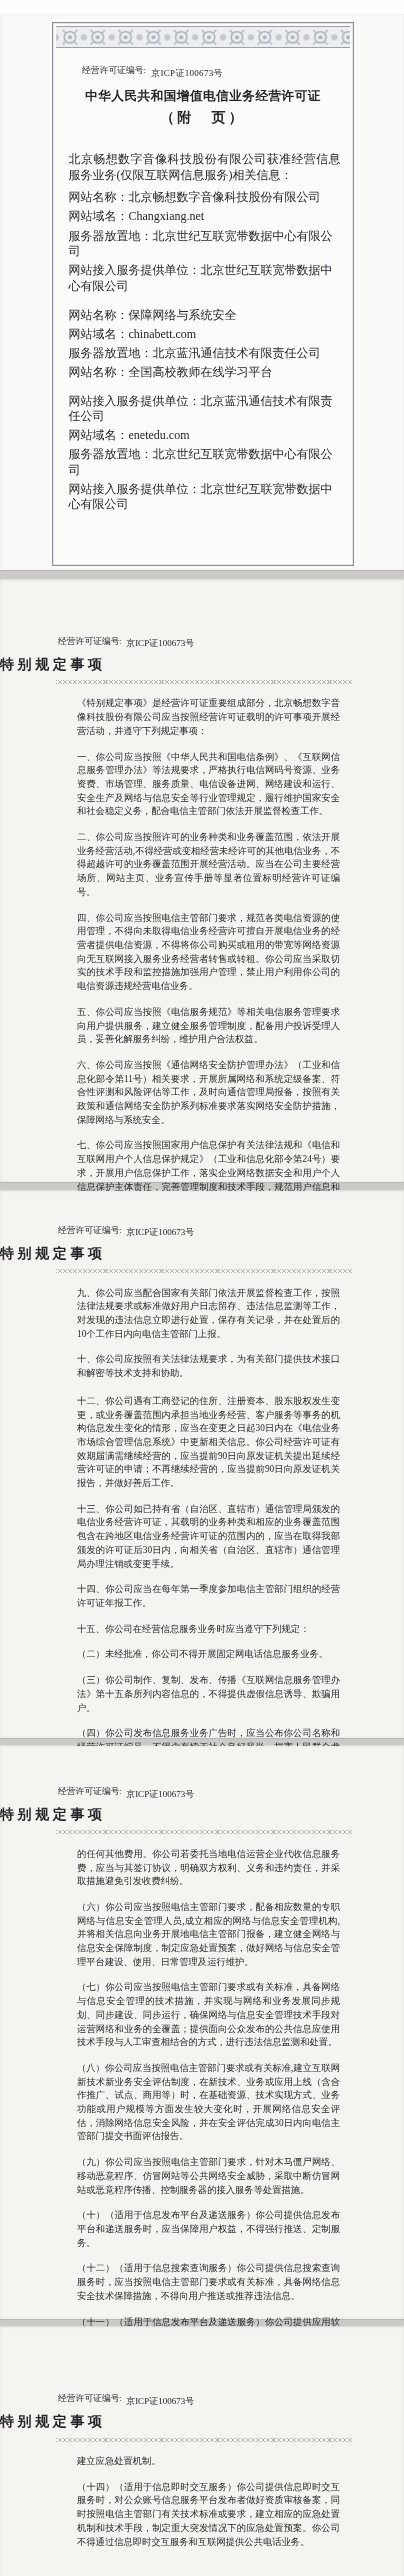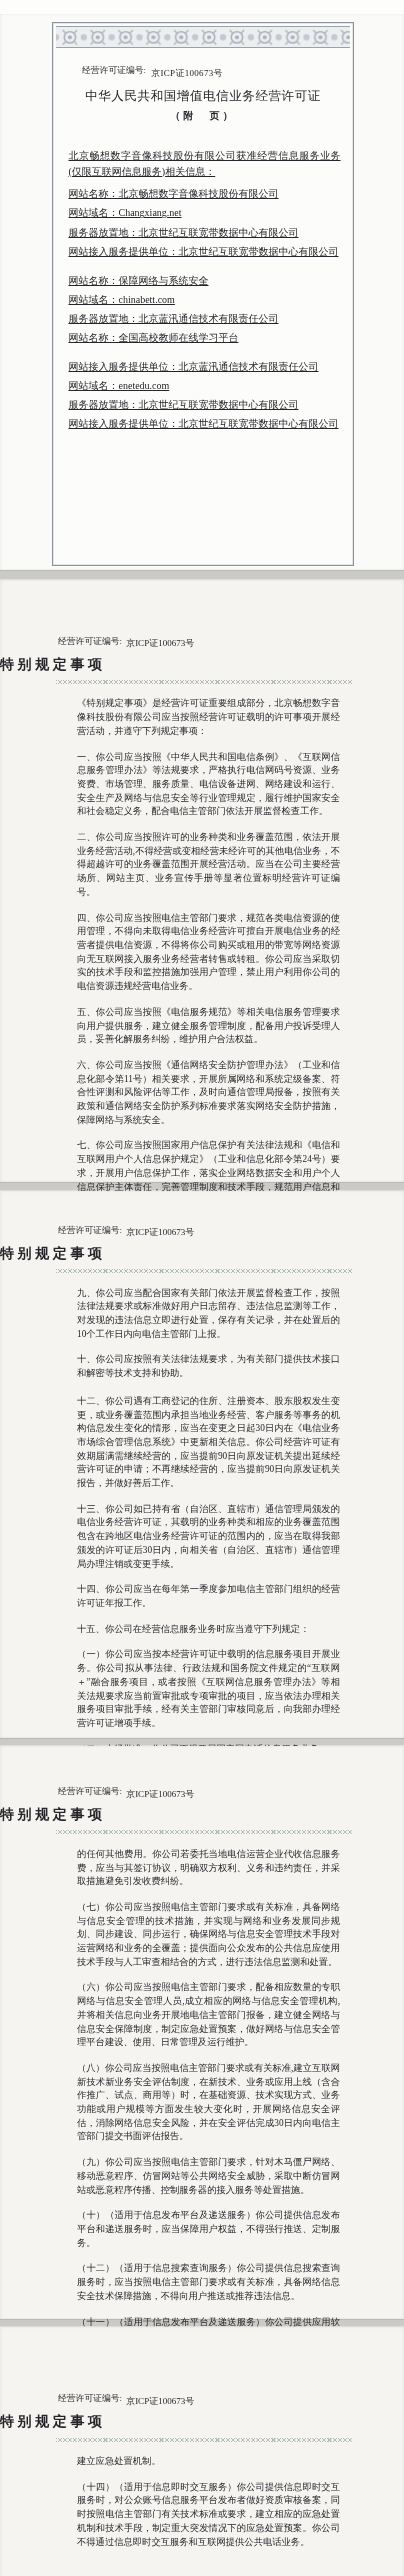--- a/index.html
+++ b/index.html
@@ -14,23 +14,23 @@
   .g1{height:7.2px}.g2{height:7.2px}.g3{height:6.2px}.g4{height:6.2px}
 
   
   .page1{position:relative;height:556px;background:#fafaf8;
          box-shadow:inset -1.5px 0 2.6px rgba(0,0,0,.06), inset 1.5px 0 2.6px rgba(0,0,0,.04);}
   .cert-frame{position:absolute;left:52px;top:7.2px;width:300px;height:542px;
          background:#fcfcfb;border:1px solid #8d939b;box-shadow:inset 0 0 0 0.5px #c9cdd3;}
   .ornament{margin:3.1px 3.1px 0 3.1px;height:20.6px;border-top:0.5px solid #9aa0a8;border-bottom:0.5px solid #9aa0a8;overflow:hidden;}
   .p1-head{margin:15.5px 0 0 29px;font-size:8.8px;}
   .p1-head .num{display:inline-block;padding-left:5.2px;position:relative;top:3.6px;font-size:9px;letter-spacing:0.3px;}
-  .p1-title{margin:11.3px 4.1px 0 4.1px;text-align:center;font-size:12.6px;font-weight:normal;letter-spacing:0.5px;}
-  .p1-subtitle{margin:4.1px 0 0 0;text-align:center;font-size:10px;font-weight:bold;letter-spacing:3.1px;}
-  .p1-body{margin:25px 12.4px 0 15.5px;font-size:10px;line-height:15.5px;text-decoration:underline;}
+  .p1-title{margin:11.3px 4.1px 0 4.1px;text-align:center;font-size:12.6px;font-weight:bold;letter-spacing:0.5px;}
+  .p1-subtitle{margin:4.1px 0 0 0;text-align:center;font-size:14px;font-weight:bold;letter-spacing:3.1px;}
+  .p1-body{margin:25px 12.4px 0 15.5px;font-size:12px;line-height:15.5px;}
   .p1-intro{margin:0 0 7.2px 0;text-align:justify;}
   .p1-line{margin:0 0 3.6px 0;}
   .p1-lines .p1-line:nth-child(4n){margin-bottom:13.4px;}
 
   
   .spec{position:relative;background:#f5f4f1;
         box-shadow:inset -1.5px 0 2.6px rgba(0,0,0,.07), inset 1.5px 0 2.6px rgba(0,0,0,.04);}
   .p2{height:602px;padding-top:55px;box-sizing:border-box;}
   .p3{height:547px;padding-top:33px;box-sizing:border-box;}
   .p4{height:573px;padding-top:39px;box-sizing:border-box;}
@@ -129,41 +129,40 @@
     </div>
     <div class="spec-title">特别规定事项</div>
     <div class="zigzag"></div>
     <div class="spec-body">
         <p class="para">九、你公司应当配合国家有关部门依法开展监督检查工作，按照法律法规要求或标准做好用户日志留存、违法信息监测等工作，对发现的违法信息立即进行处置，保存有关记录，并在处置后的10个工作日内向电信主管部门上报。</p>
         <p class="para">十、你公司应按照有关法律法规要求，为有关部门提供技术接口和解密等技术支持和协助。</p>
         <p class="para">十二、你公司遇有工商登记的住所、注册资本、股东股权发生变更，或业务覆盖范围内承担当地业务经营、客户服务等事务的机构信息发生变化的情形，应当在变更之日起30日内在《电信业务市场综合管理信息系统》中更新相关信息。你公司经营许可证有效期届满需继续经营的，应当提前90日向原发证机关提出延续经营许可证的申请；不再继续经营的，应当提前90日向原发证机关报告，并做好善后工作。</p>
         <p class="para">十三、你公司如已持有省（自治区、直辖市）通信管理局颁发的电信业务经营许可证，其载明的业务种类和相应的业务覆盖范围包含在跨地区电信业务经营许可证的范围内的，应当在取得我部颁发的许可证后30日内，向相关省（自治区、直辖市）通信管理局办理注销或变更手续。</p>
         <p class="para">十四、你公司应当在每年第一季度参加电信主管部门组织的经营许可证年报工作。</p>
         <p class="para">十五、你公司在经营信息服务业务时应当遵守下列规定：</p>
-        <p class="para">（一）你公司应当按本经营许可证中载明的信息服务项目开展业务。你公司拟从事法律、行政法规和国务院文件规定的“互联网＋”融合服务项目，或者按照《互联网信息服务管理办法》等相关法规要求应当前置审批或专项审批的项目，应当依法办理相关服务项目审批手续，经有关主管部门审核同意后，向我部办理经营许可证增项手续。</p>
         <p class="para">（二）未经批准，你公司不得开展固定网电话信息服务业务。</p>
         <p class="para">（三）你公司制作、复制、发布、传播《互联网信息服务管理办法》第十五条所列内容信息的，不得提供虚假信息诱导、欺骗用户。</p>
         <p class="para">（四）你公司发布信息服务业务广告时，应当公布你公司名称和经营许可证编号，不得含有悖于社会良好风尚、损害人民群众尤其是青少年身心健康的内容。</p>
         <p class="para">（五）你公司向用户收费应当做到准确、合理，不得向用户收取信息服务项目中未标明</p>
       </div>
     <div class="page-no">2/4</div>
   </section>
 
   <div class="page-gap g3"></div>
 
   <section class="spec p4">
     <div class="spec-head">
       <span class="lbl">经营许可证编号:</span><span class="num">京ICP证100673号</span>
     </div>
     <div class="spec-title">特别规定事项</div>
     <div class="zigzag"></div>
     <div class="spec-body">
         <p class="para">的任何其他费用。你公司若委托当地电信运营企业代收信息服务费，应当与其签订协议，明确双方权利、义务和违约责任，并采取措施避免引发收费纠纷。</p>
+        <p class="para">（六）你公司应当按照电信主管部门要求，配备相应数量的专职网络与信息安全管理人员,成立相应的网络与信息安全管理机构,并将相关信息向业务开展地电信主管部门报备，建立健全网络与信息安全保障制度，制定应急处置预案，做好网络与信息安全管理平台建设、使用、日常管理及运行维护。</p>
         <p class="para">（七）你公司应当按照电信主管部门要求或有关标准，具备网络与信息安全管理的技术措施，并实现与网络和业务发展同步规划、同步建设、同步运行，确保网络与信息安全管理技术手段对运营网络和业务的全覆盖；提供面向公众发布的公共信息应使用技术手段与人工审查相结合的方式，进行违法信息监测和处置。</p>
-        <p class="para">（六）你公司应当按照电信主管部门要求，配备相应数量的专职网络与信息安全管理人员,成立相应的网络与信息安全管理机构,并将相关信息向业务开展地电信主管部门报备，建立健全网络与信息安全保障制度，制定应急处置预案，做好网络与信息安全管理平台建设、使用、日常管理及运行维护。</p>
         <p class="para">（八）你公司应当按照电信主管部门要求或有关标准,建立互联网新技术新业务安全评估制度，在新技术、业务或应用上线（含合作推广、试点、商用等）时，在基础资源、技术实现方式、业务功能或用户规模等方面发生较大变化时，开展网络信息安全评估，消除网络信息安全风险，并在安全评估完成30日内向电信主管部门提交书面评估报告。</p>
         <p class="para">（九）你公司应当按照电信主管部门要求，针对木马僵尸网络、移动恶意程序、仿冒网站等公共网络安全威胁，采取中断仿冒网站或恶意程序传播、控制服务器的接入服务等处置措施。</p>
         <p class="para">（十）（适用于信息发布平台及递送服务）你公司提供信息发布平台和递送服务时，应当保障用户权益，不得强行推送、定制服务。</p>
         <p class="para">（十二）（适用于信息搜索查询服务）你公司提供信息搜索查询服务时，应当按照电信主管部门要求或有关标准，具备网络信息安全技术保障措施，不得向用户推送或推荐违法信息。</p>
         <p class="para">（十一）（适用于信息发布平台及递送服务）你公司提供应用软件发布平台服务时，应当按照电信主管部门有关标准或要求建设应用软件网络与信息安全管理技术手段，落实应用软件（含更新版本）的上架前检测和日常巡检措施，明示应用软件获取的用户终端信息权限、留存历史版本、开发者等应用软件基本信息，对违法违规应用软件及时依法处置，建立黑名单管理制度和用户投诉举报机制，督促应用开发者落实安全责任。</p>
         <p class="para">（十三）（适用于信息社区平台服务）你公司提供信息社区平台服务时，对公众账号信息服务平台发布者做好资质审核备案，对违反国家相关法律法规或协议约定的，视情节采取警示整改、限制发布、暂停更新直至关闭账号等措施。你公司应依照有关法律规定，配合电信主管部门</p>
       </div>
     <div class="page-no">3/4</div>
   </section>
 

